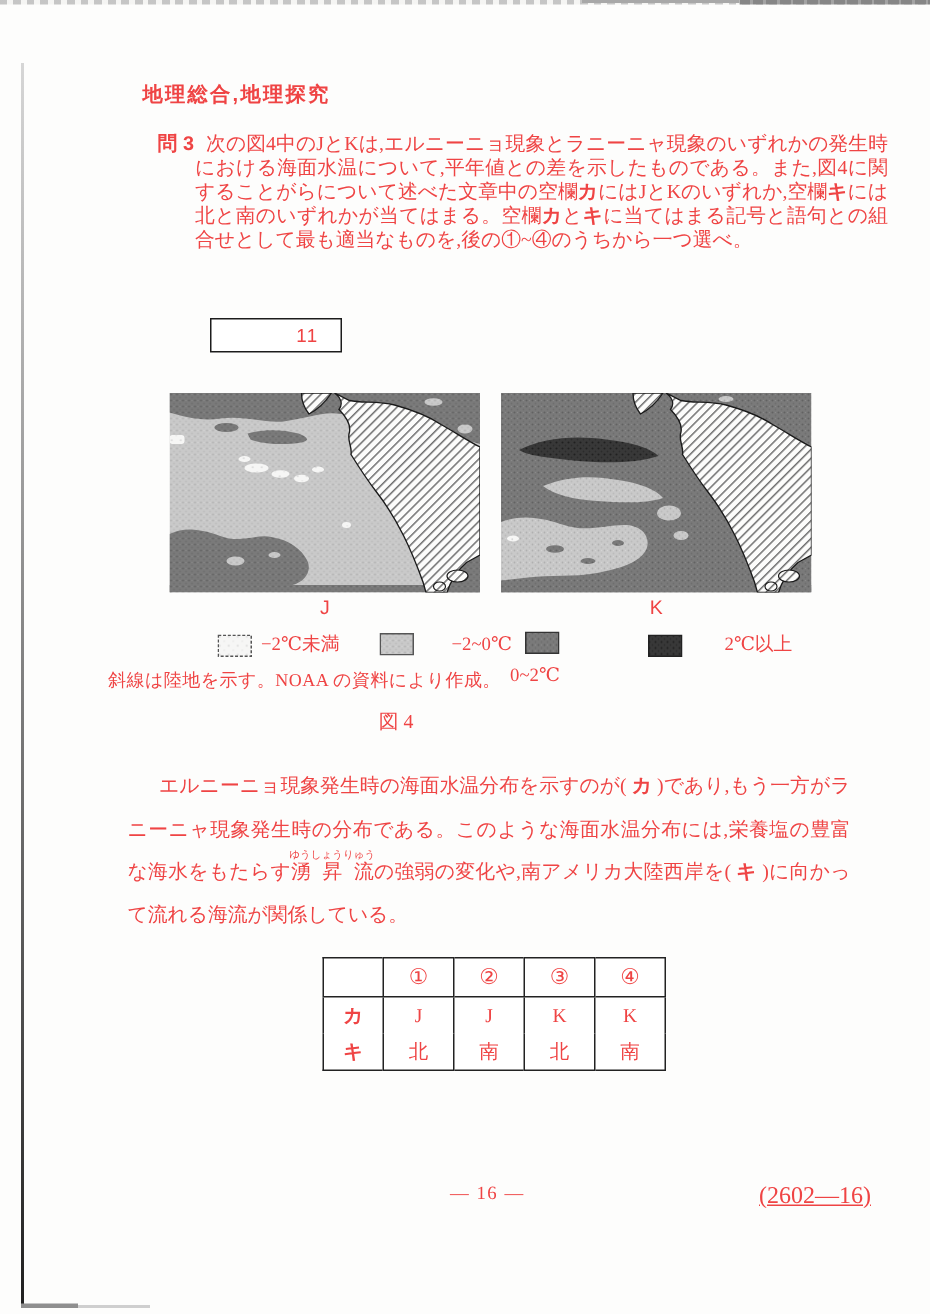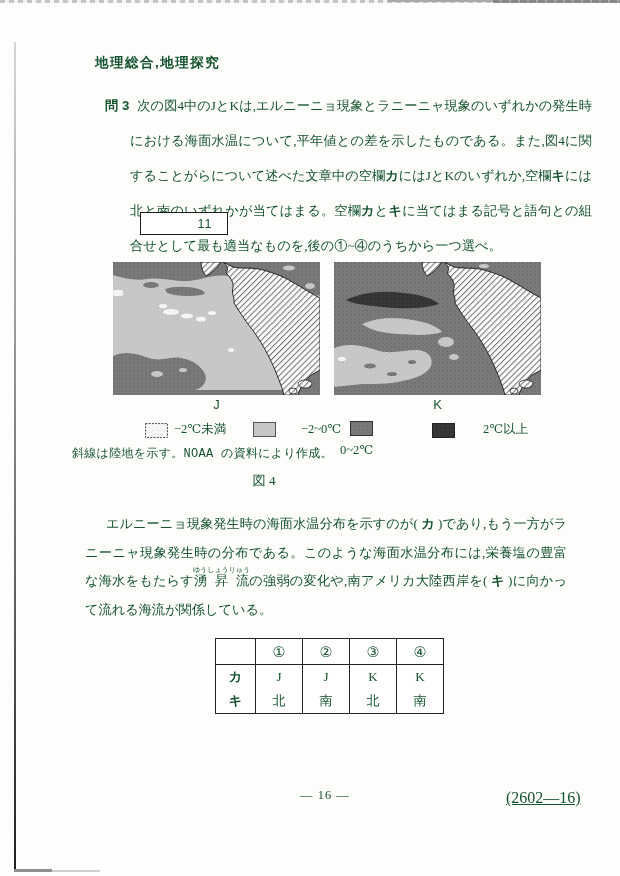--- a/index.html
+++ b/index.html
@@ -1,36 +1,36 @@
 <!DOCTYPE html>
 <html><head>
 <meta charset="utf-8">
 <style>
   html,body{margin:0;padding:0;background:#e8e8e8;}
   .page{position:relative;width:620px;height:876px;background:#fdfdfc;overflow:hidden;
-        font-family:"Liberation Serif","DejaVu Serif",serif;color:#14532d;}
+        font-family:"Liberation Serif","DejaVu Serif",serif;color:#ef4444;}
   .gothic{font-family:"Liberation Sans","DejaVu Sans",sans-serif;font-weight:bold;}
   .title{position:absolute;left:95px;top:54px;font-size:13.5px;letter-spacing:1.5px;}
-  .q3{position:absolute;left:105px;top:88px;width:462px;font-size:13.2px;line-height:35px;
+  .q3{position:absolute;left:105px;top:88px;width:462px;font-size:13.2px;line-height:16px;
       text-align:justify;text-justify:inter-character;word-break:break-all;
       padding-left:25px;text-indent:-25px;margin:0;}
   .qlabel{margin-right:8px;}
   .bk{font-family:"Liberation Sans","DejaVu Sans",sans-serif;font-weight:bold;}
   .numbox{position:absolute;left:140px;top:212px;width:44px;height:21px;border:1.7px solid #1c1c1c;
       display:flex;align-items:center;justify-content:center;font-size:12.5px;
       font-family:"Liberation Sans","DejaVu Sans",sans-serif;letter-spacing:1px;background:#fff;padding-left:42px;}
   .map{position:absolute;top:262px;width:207px;height:133px;}
   .map-j{left:113px;} .map-k{left:334px;}
   .map-label{position:absolute;top:397px;width:207px;text-align:center;font-size:13px;
       font-family:"Liberation Sans","DejaVu Sans",sans-serif;}
   .map-label.j{left:113px;} .map-label.k{left:334px;}
   .leg-item{position:absolute;top:421px;display:flex;align-items:flex-end;gap:6px;font-size:12.5px;}
   .leg-0{left:145px;} .leg-1{left:253px;gap:25px;} .leg-2{left:340px;flex-direction:column;} .leg-3{left:432px;gap:28px;}
   .leg-sw{display:block;}
-  .note{position:absolute;left:72px;top:445px;font-size:12px;letter-spacing:.3px;font-family:Liberation Mono, monospace;}
+  .note{position:absolute;left:72px;top:445px;font-size:12px;letter-spacing:.3px;}
   .caption{position:absolute;left:0;top:472px;width:528px;text-align:center;font-size:13.2px;}
   .passage{position:absolute;left:85px;top:510px;width:482px;font-size:13.2px;line-height:28.6px;
       text-align:justify;text-justify:inter-character;word-break:break-all;text-indent:21px;margin:0;}
   ruby{ruby-position:over;} rt{font-size:7px;letter-spacing:0;}
   .anstable{position:absolute;left:215px;top:638px;border-collapse:collapse;font-size:13px;
       text-align:center;background:#fff;}
   .anstable{border:1.6px solid #222;}
   .anstable td{border-left:1px solid #222;padding:0;width:46px;height:24px;vertical-align:middle;}
   .anstable td.c0{border-left:none;width:39px;}
   .anstable tr.head td{border-bottom:1px solid #222;height:25px;font-size:14.5px;

